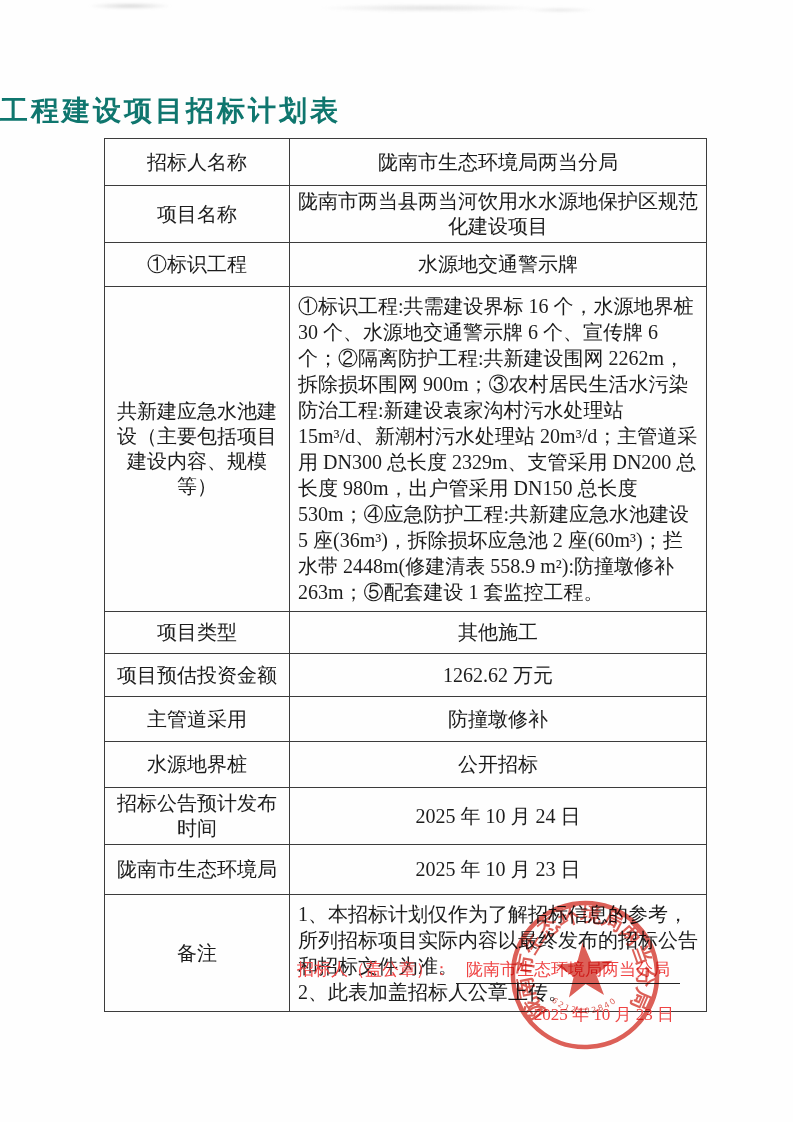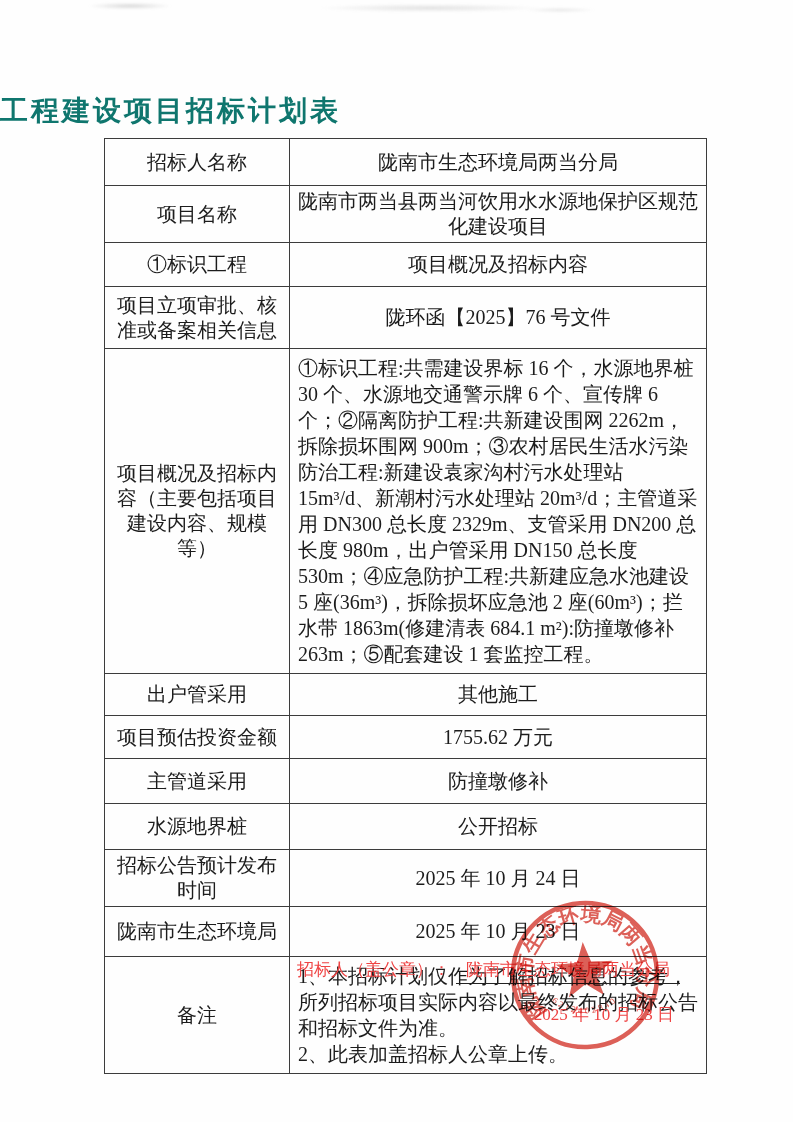--- a/index.html
+++ b/index.html
@@ -80,37 +80,33 @@
       <tr class="r1">
         <td class="lbl">招标人名称</td>
         <td class="val">陇南市生态环境局两当分局</td>
       </tr>
       <tr class="r2">
         <td class="lbl">项目名称</td>
         <td class="val">陇南市两当县两当河饮用水水源地保护区规范化建设项目</td>
       </tr>
       <tr class="r3">
         <td class="lbl">①标识工程</td>
-        <td class="val">项目概况及招标内容</td>
-      </tr>
-      <tr class="r4">
-        <td class="lbl">项目立项审批、核准或备案相关信息</td>
-        <td class="val">陇环函【2025】76 号文件</td>
+        <td class="val">水源地交通警示牌</td>
       </tr>
       <tr class="r5">
-        <td class="lbl">项目概况及招标内容（主要包括项目建设内容、规模等）</td>
-        <td class="val left">①标识工程:共需建设界标 16 个，水源地界桩 30 个、水源地交通警示牌 6 个、宣传牌 6 个；②隔离防护工程:共新建设围网 2262m，拆除损坏围网 900m；③农村居民生活水污染防治工程:新建设袁家沟村污水处理站 15m³/d、新潮村污水处理站 20m³/d；主管道采用 DN300 总长度 2329m、支管采用 DN200 总长度 980m，出户管采用 DN150 总长度 530m；④应急防护工程:共新建应急水池建设 5 座(36m³)，拆除损坏应急池 2 座(60m³)；拦水带 1863m(修建清表 684.1 m²):防撞墩修补 263m；⑤配套建设 1 套监控工程。</td>
+        <td class="lbl">共新建应急水池建设（主要包括项目建设内容、规模等）</td>
+        <td class="val left">①标识工程:共需建设界标 16 个，水源地界桩 30 个、水源地交通警示牌 6 个、宣传牌 6 个；②隔离防护工程:共新建设围网 2262m，拆除损坏围网 900m；③农村居民生活水污染防治工程:新建设袁家沟村污水处理站 15m³/d、新潮村污水处理站 20m³/d；主管道采用 DN300 总长度 2329m、支管采用 DN200 总长度 980m，出户管采用 DN150 总长度 530m；④应急防护工程:共新建应急水池建设 5 座(36m³)，拆除损坏应急池 2 座(60m³)；拦水带 2448m(修建清表 558.9 m²):防撞墩修补 263m；⑤配套建设 1 套监控工程。</td>
       </tr>
       <tr class="r6">
-        <td class="lbl">出户管采用</td>
+        <td class="lbl">项目类型</td>
         <td class="val">其他施工</td>
       </tr>
       <tr class="r7">
         <td class="lbl">项目预估投资金额</td>
-        <td class="val">1755.62 万元</td>
+        <td class="val">1262.62 万元</td>
       </tr>
       <tr class="r8">
         <td class="lbl">主管道采用</td>
         <td class="val">防撞墩修补</td>
       </tr>
       <tr class="r9">
         <td class="lbl">水源地界桩</td>
         <td class="val">公开招标</td>
       </tr>
       <tr class="r10">

